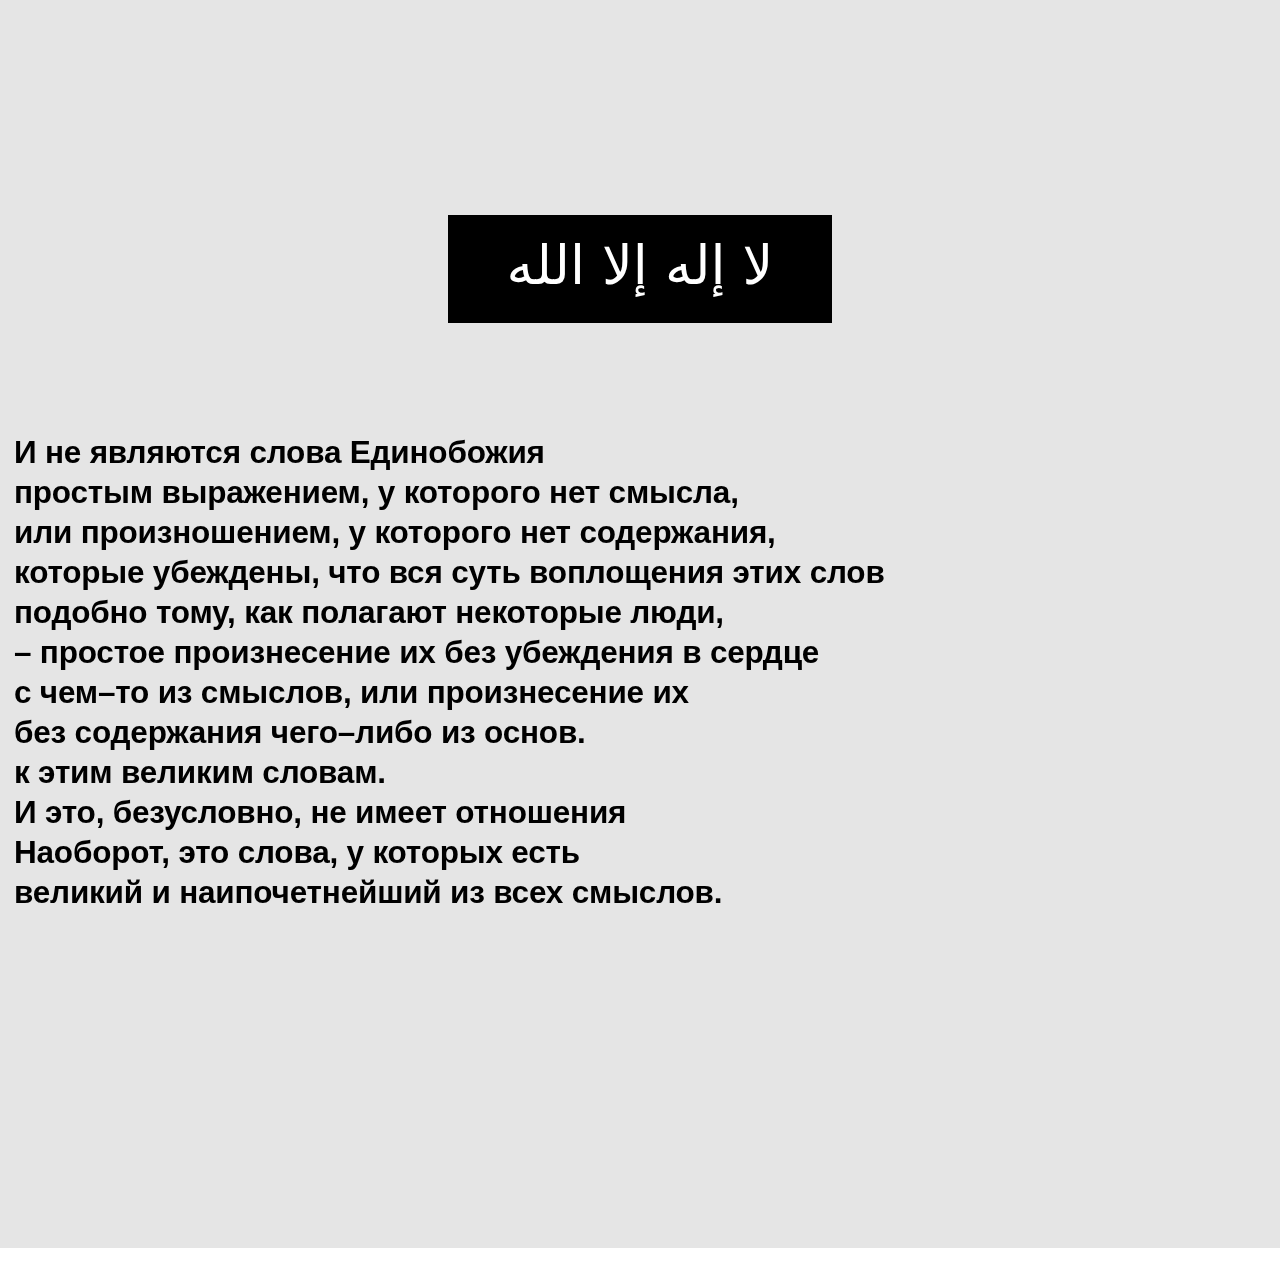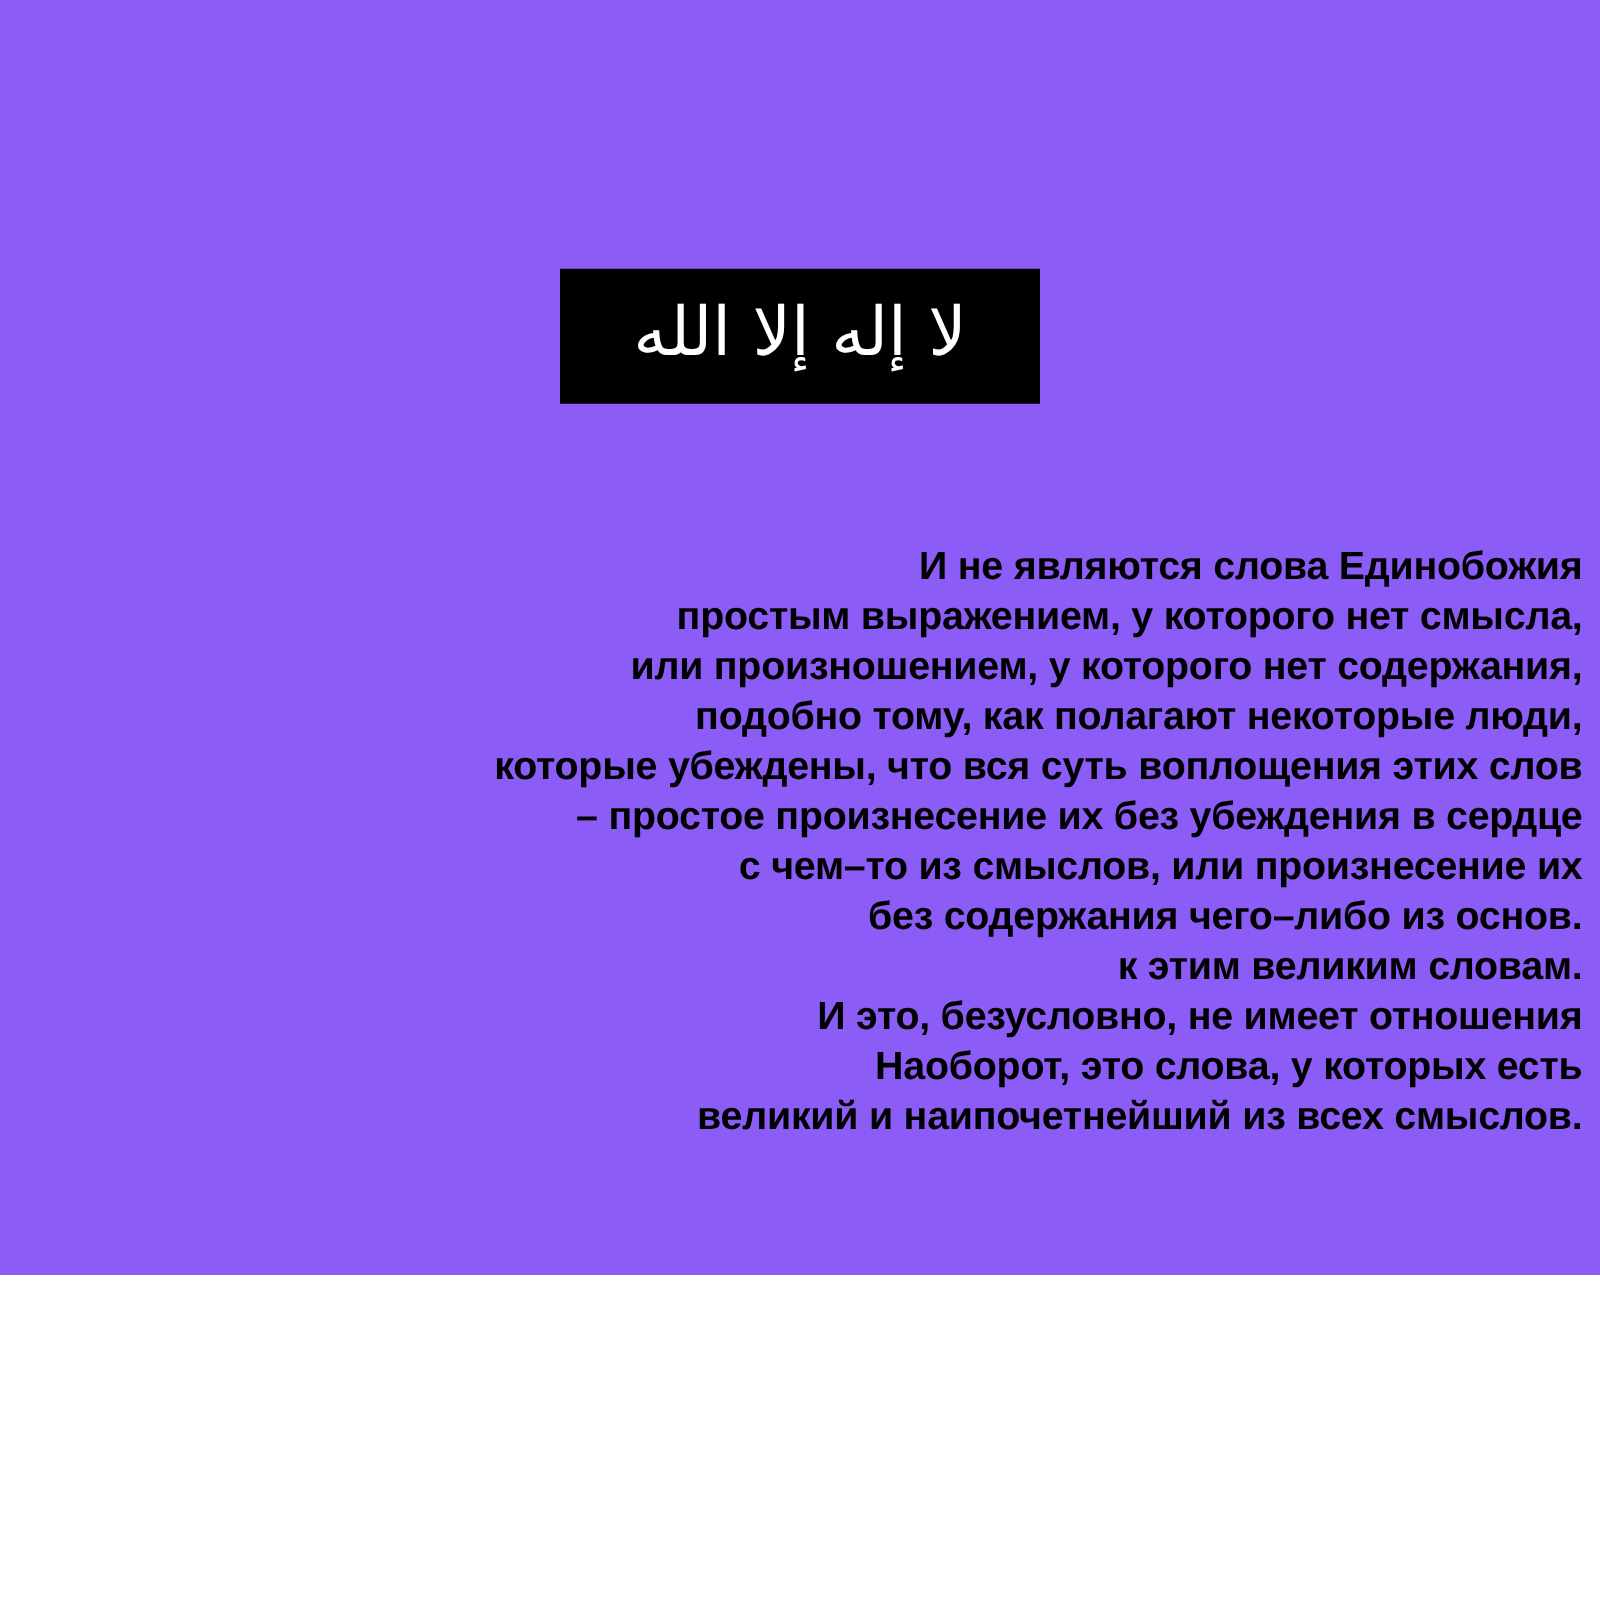--- a/index.html
+++ b/index.html
@@ -10,23 +10,23 @@
   }
   body {
     width: 1280px;
     height: 1280px;
     font-family: "Liberation Sans", sans-serif;
     color: #000000;
     overflow: hidden;
   }
   .page {
     width: 1280px;
-    height: 1020px;
+    height: 1248px;
     position: relative;
-    background: #8b5cf6;
+    background: #e5e5e5;
     box-sizing: border-box;
   }
   .banner-wrap {
     position: absolute;
     top: 215px;
     left: 0;
     width: 100%;
     display: flex;
     justify-content: center;
   }
@@ -48,21 +48,21 @@
     unicode-bidi: isolate;
     letter-spacing: 0.5px;
     white-space: nowrap;
     padding-bottom: 6px;
   }
   .body-text {
     position: absolute;
     top: 432px;
     left: 0;
     width: 1280px;
-    text-align: right;
+    text-align: left;
     font-weight: bold;
     font-size: 31.5px;
     line-height: 40px;
     letter-spacing: -0.2px;
     padding: 0 14px;
     box-sizing: border-box;
   }
   .body-text .line {
     display: block;
     white-space: nowrap;
@@ -76,22 +76,22 @@
   <div class="banner-wrap">
     <div class="banner">
       <span class="banner-text">لا إله إلا الله</span>
     </div>
   </div>
 
   <div class="body-text">
       <span class="line">И не являются слова Единобожия</span>
       <span class="line">простым выражением, у которого нет смысла,</span>
       <span class="line">или произношением, у которого нет содержания,</span>
+      <span class="line">которые убеждены, что вся суть воплощения этих слов</span>
       <span class="line">подобно тому, как полагают некоторые люди,</span>
-      <span class="line">которые убеждены, что вся суть воплощения этих слов</span>
       <span class="line">– простое произнесение их без убеждения в сердце</span>
       <span class="line">с чем–то из смыслов, или произнесение их</span>
       <span class="line">без содержания чего–либо из основ.</span>
       <span class="line">к этим великим словам.</span>
       <span class="line">И это, безусловно, не имеет отношения</span>
       <span class="line">Наоборот, это слова, у которых есть</span>
       <span class="line">великий и наипочетнейший из всех смыслов.</span>
     </div>
 
 </div>

